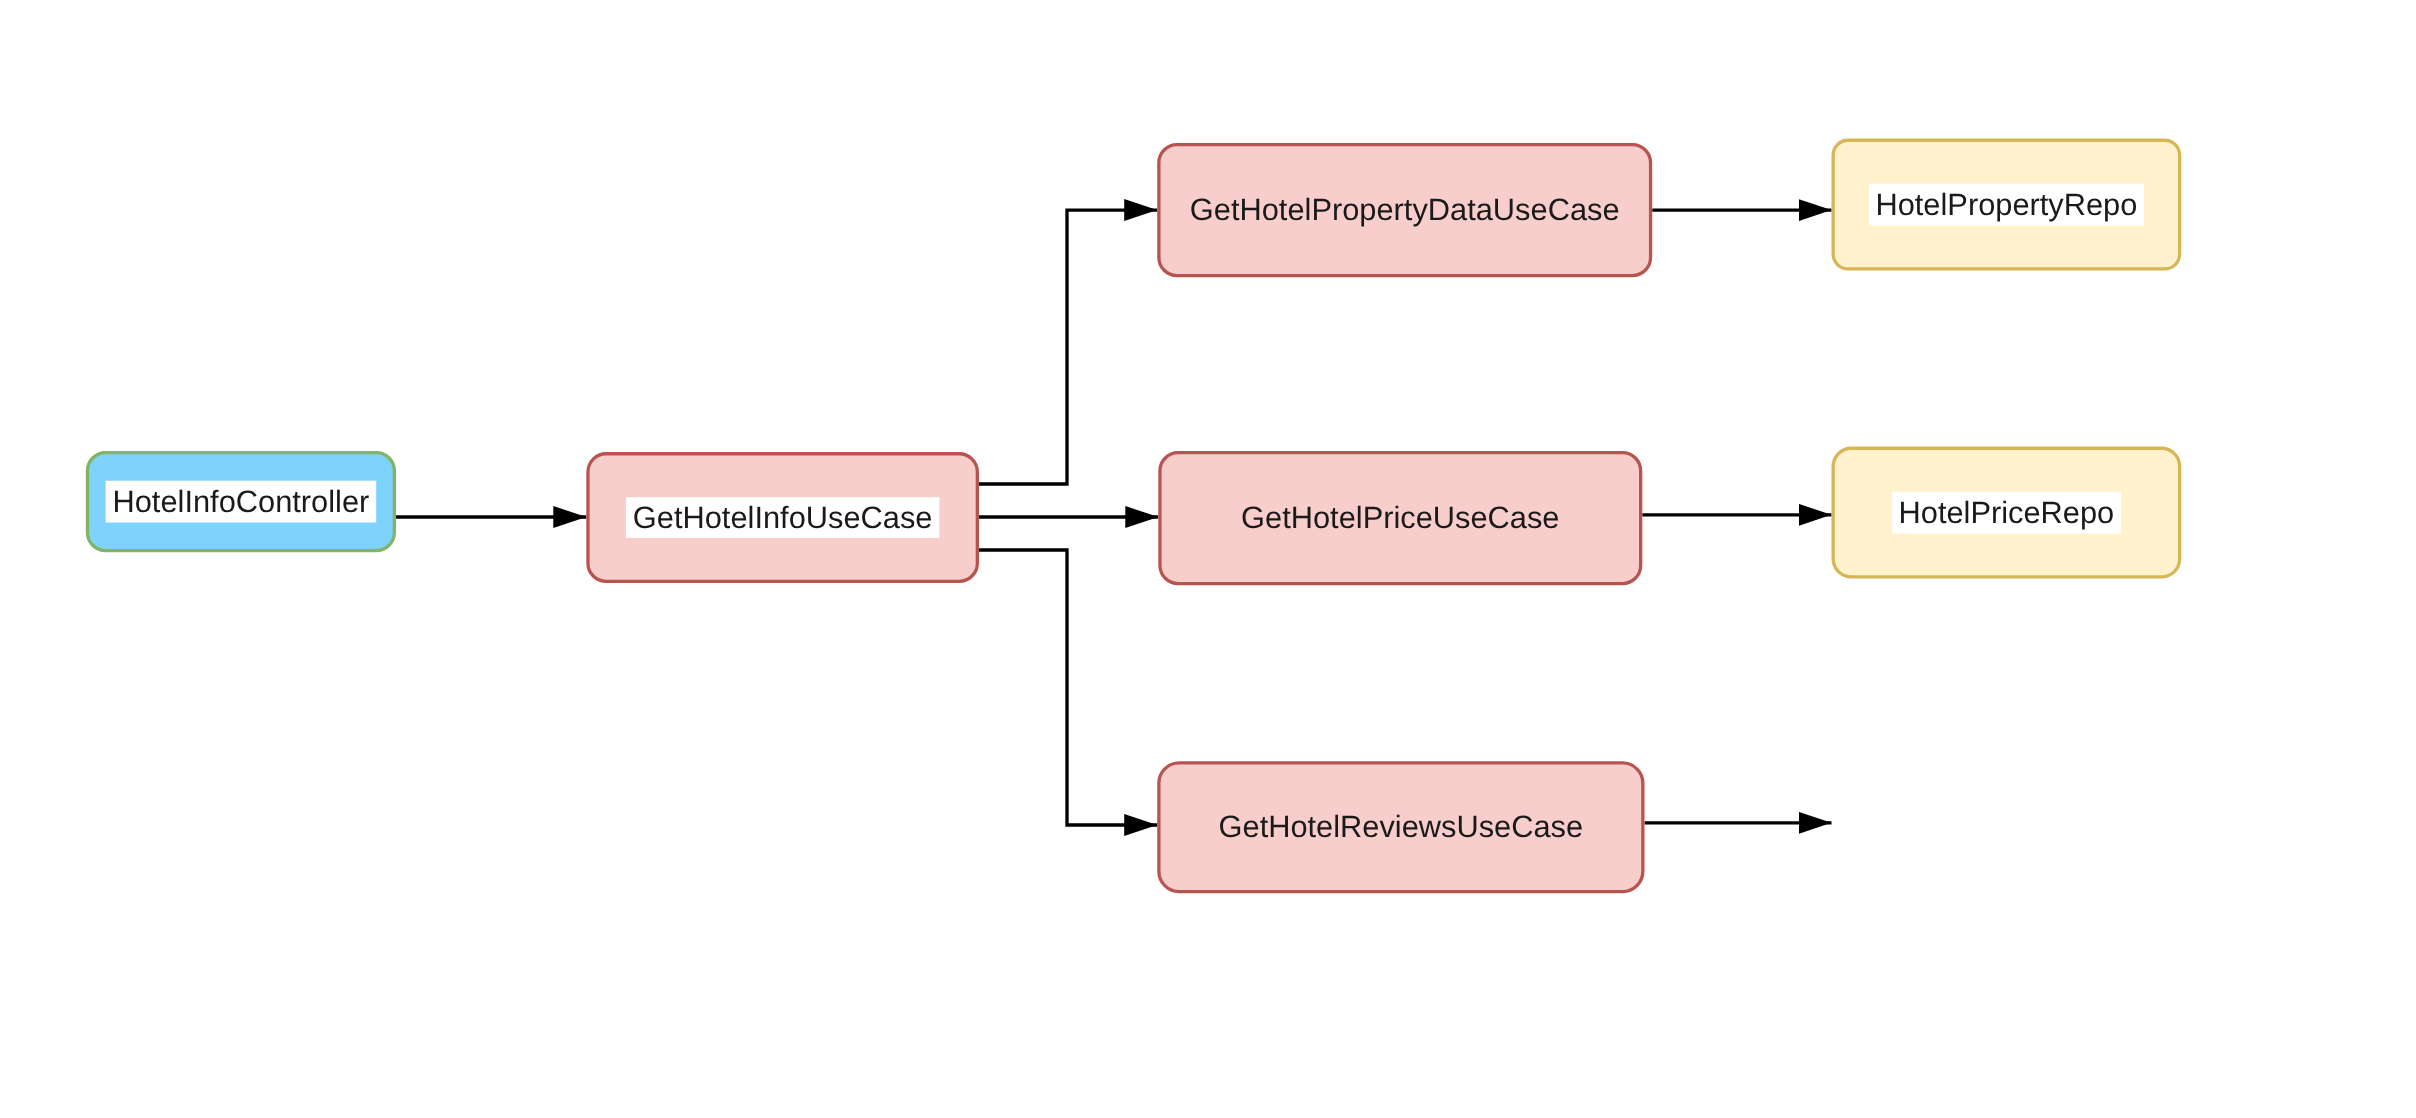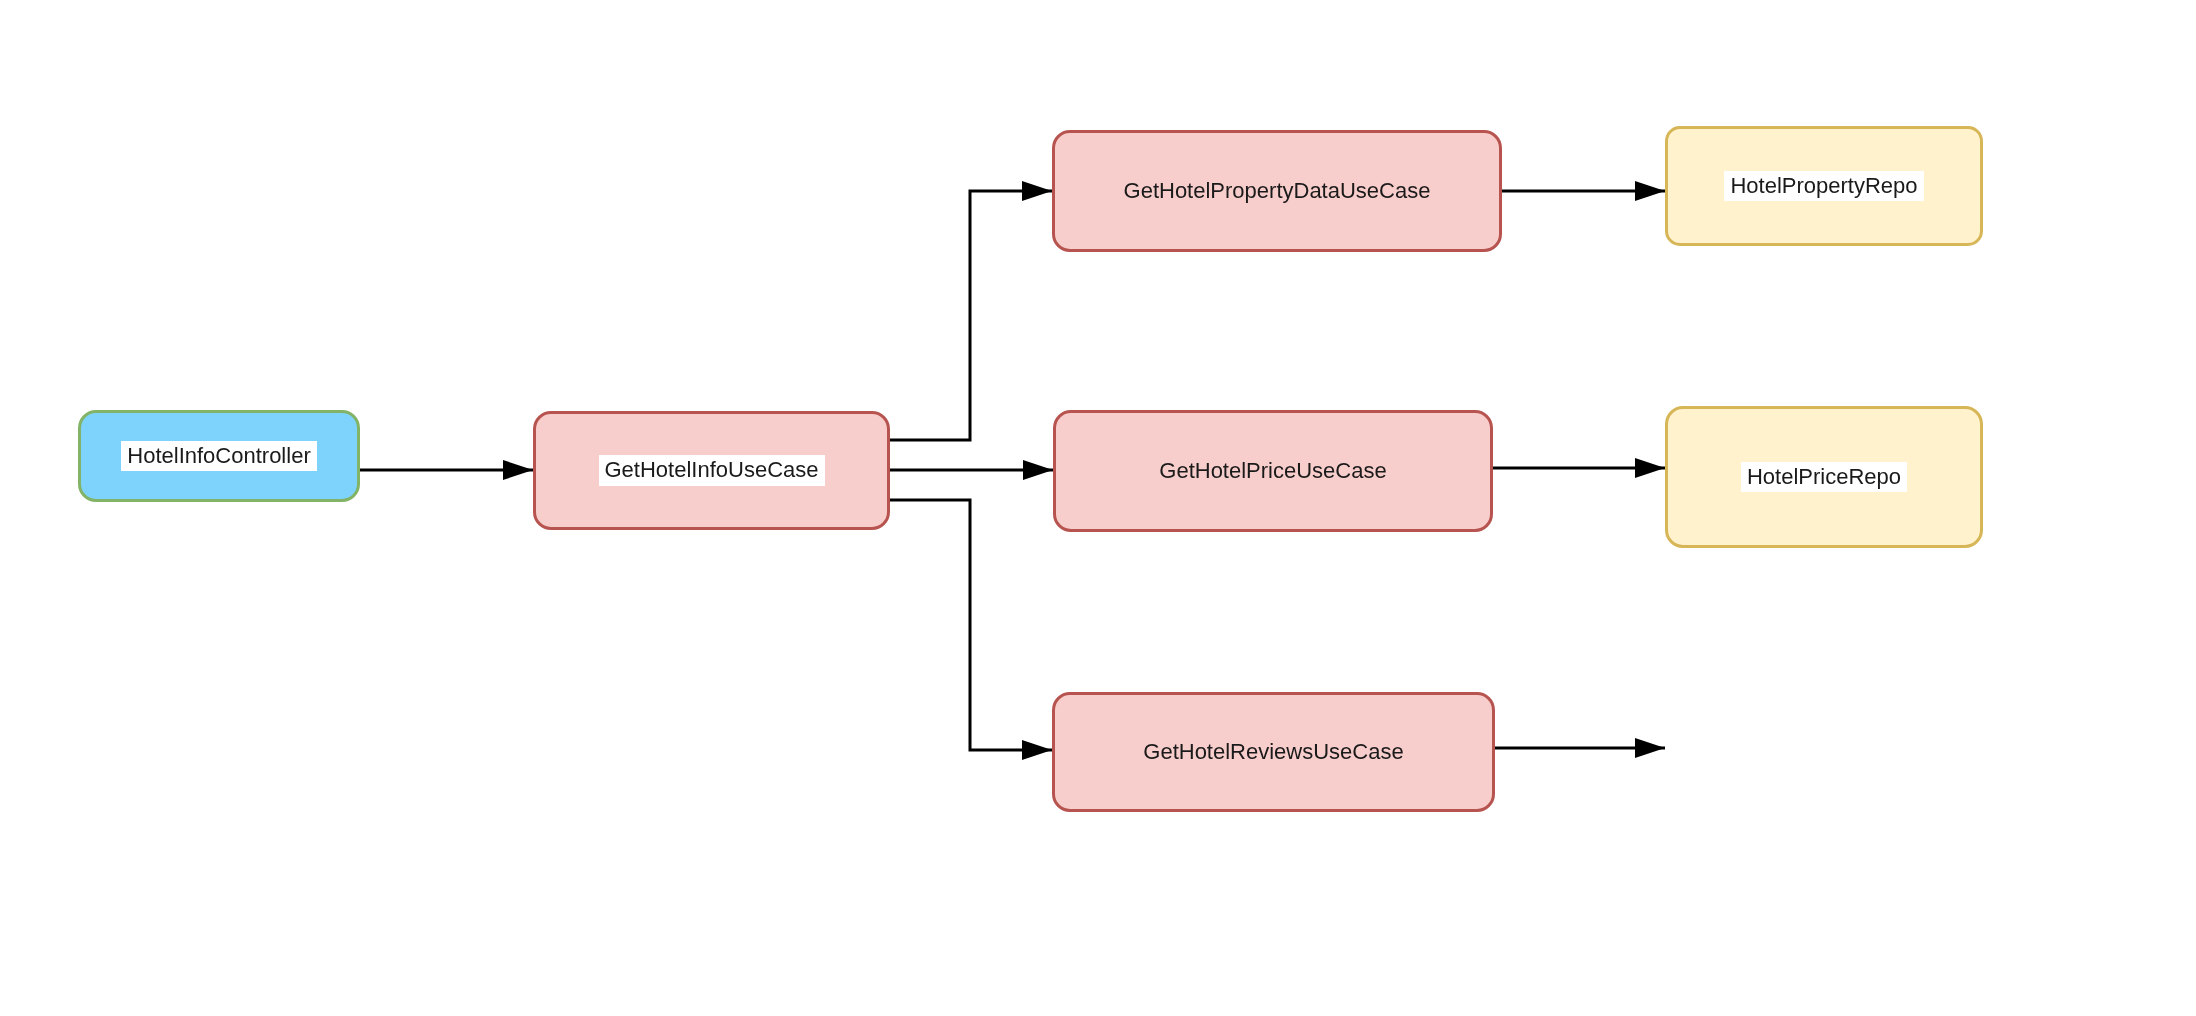--- a/index.html
+++ b/index.html
@@ -34,21 +34,21 @@
     position: absolute;
     box-sizing: border-box;
     border: 3px solid #000;
     border-radius: 18px;
     display: flex;
     align-items: center;
     justify-content: center;
     cursor: default;
   }
   .node-label {
-    font-size: 22px;
+    font-size: 28px;
     line-height: 1.2;
     color: #1a1a1a;
     padding: 2px 6px;
     white-space: nowrap;
     text-align: center;
   }
 </style>
 </head>
 <body>
 
@@ -73,23 +73,23 @@
   </div>
       <div class="node" style="left: 533px; top: 411px; width: 357px; height: 119px; background: rgb(248, 206, 204); border-color: rgb(184, 84, 80);">
     <span class="node-label" style="background: #ffffff; color: rgb(26, 26, 26);">GetHotelInfoUseCase</span>
   </div>
       <div class="node" style="left: 1052px; top: 130px; width: 450px; height: 122px; background: rgb(248, 206, 204); border-color: rgb(184, 84, 80);">
     <span class="node-label" style="color: rgb(26, 26, 26);">GetHotelPropertyDataUseCase</span>
   </div>
       <div class="node" style="left: 1053px; top: 410px; width: 440px; height: 122px; background: rgb(248, 206, 204); border-color: rgb(184, 84, 80);">
     <span class="node-label" style="color: rgb(26, 26, 26);">GetHotelPriceUseCase</span>
   </div>
-      <div class="node" style="left: 1052px; top: 692px; width: 443px; height: 120px; background: rgb(248, 206, 204); border-color: rgb(184, 84, 80);">
+      <div class="node" style="left: 1052px; top: 692px; width: 443px; height: 120px; background: rgb(248, 206, 204); border-color: rgb(184, 84, 80); border-radius: 20px;">
     <span class="node-label" style="color: rgb(26, 26, 26);">GetHotelReviewsUseCase</span>
   </div>
       <div class="node" style="left: 1665px; top: 126px; width: 318px; height: 120px; background: rgb(255, 242, 204); border-color: rgb(214, 182, 86); border-radius: 15px;">
     <span class="node-label" style="background: rgb(255, 255, 255); color: rgb(26, 26, 26);">HotelPropertyRepo</span>
   </div>
-      <div class="node" style="left: 1665px; top: 406px; width: 318px; height: 142px; background: rgb(255, 242, 204); border-color: rgb(214, 182, 86);">
+      <div class="node" style="left: 1665px; top: 406px; width: 318px; height: 120px; background: rgb(255, 242, 204); border-color: rgb(214, 182, 86);">
     <span class="node-label" style="background: rgb(255, 255, 255); color: rgb(26, 26, 26);">HotelPriceRepo</span>
   </div>
     </div>
 </div>
 
 </body></html>

